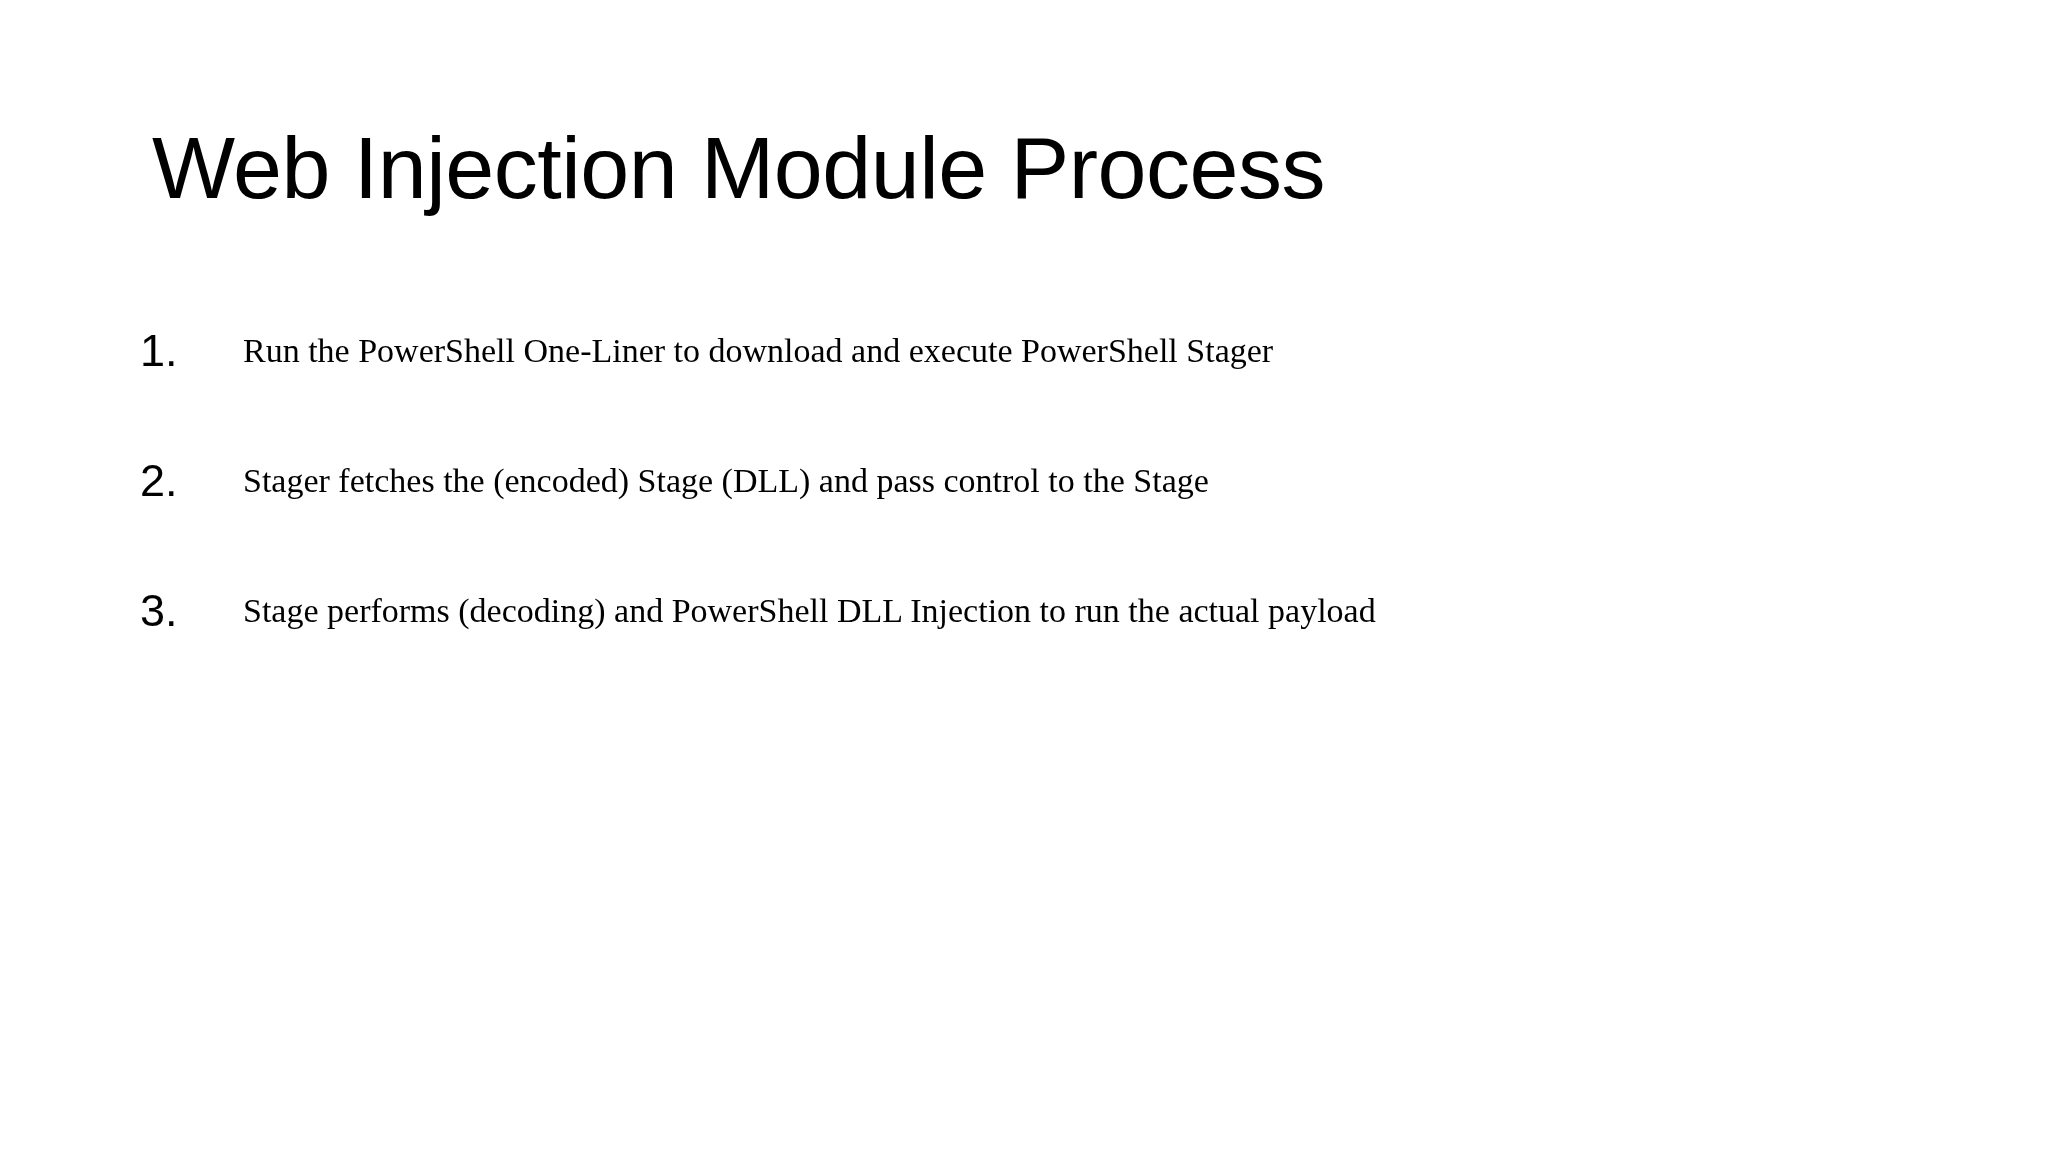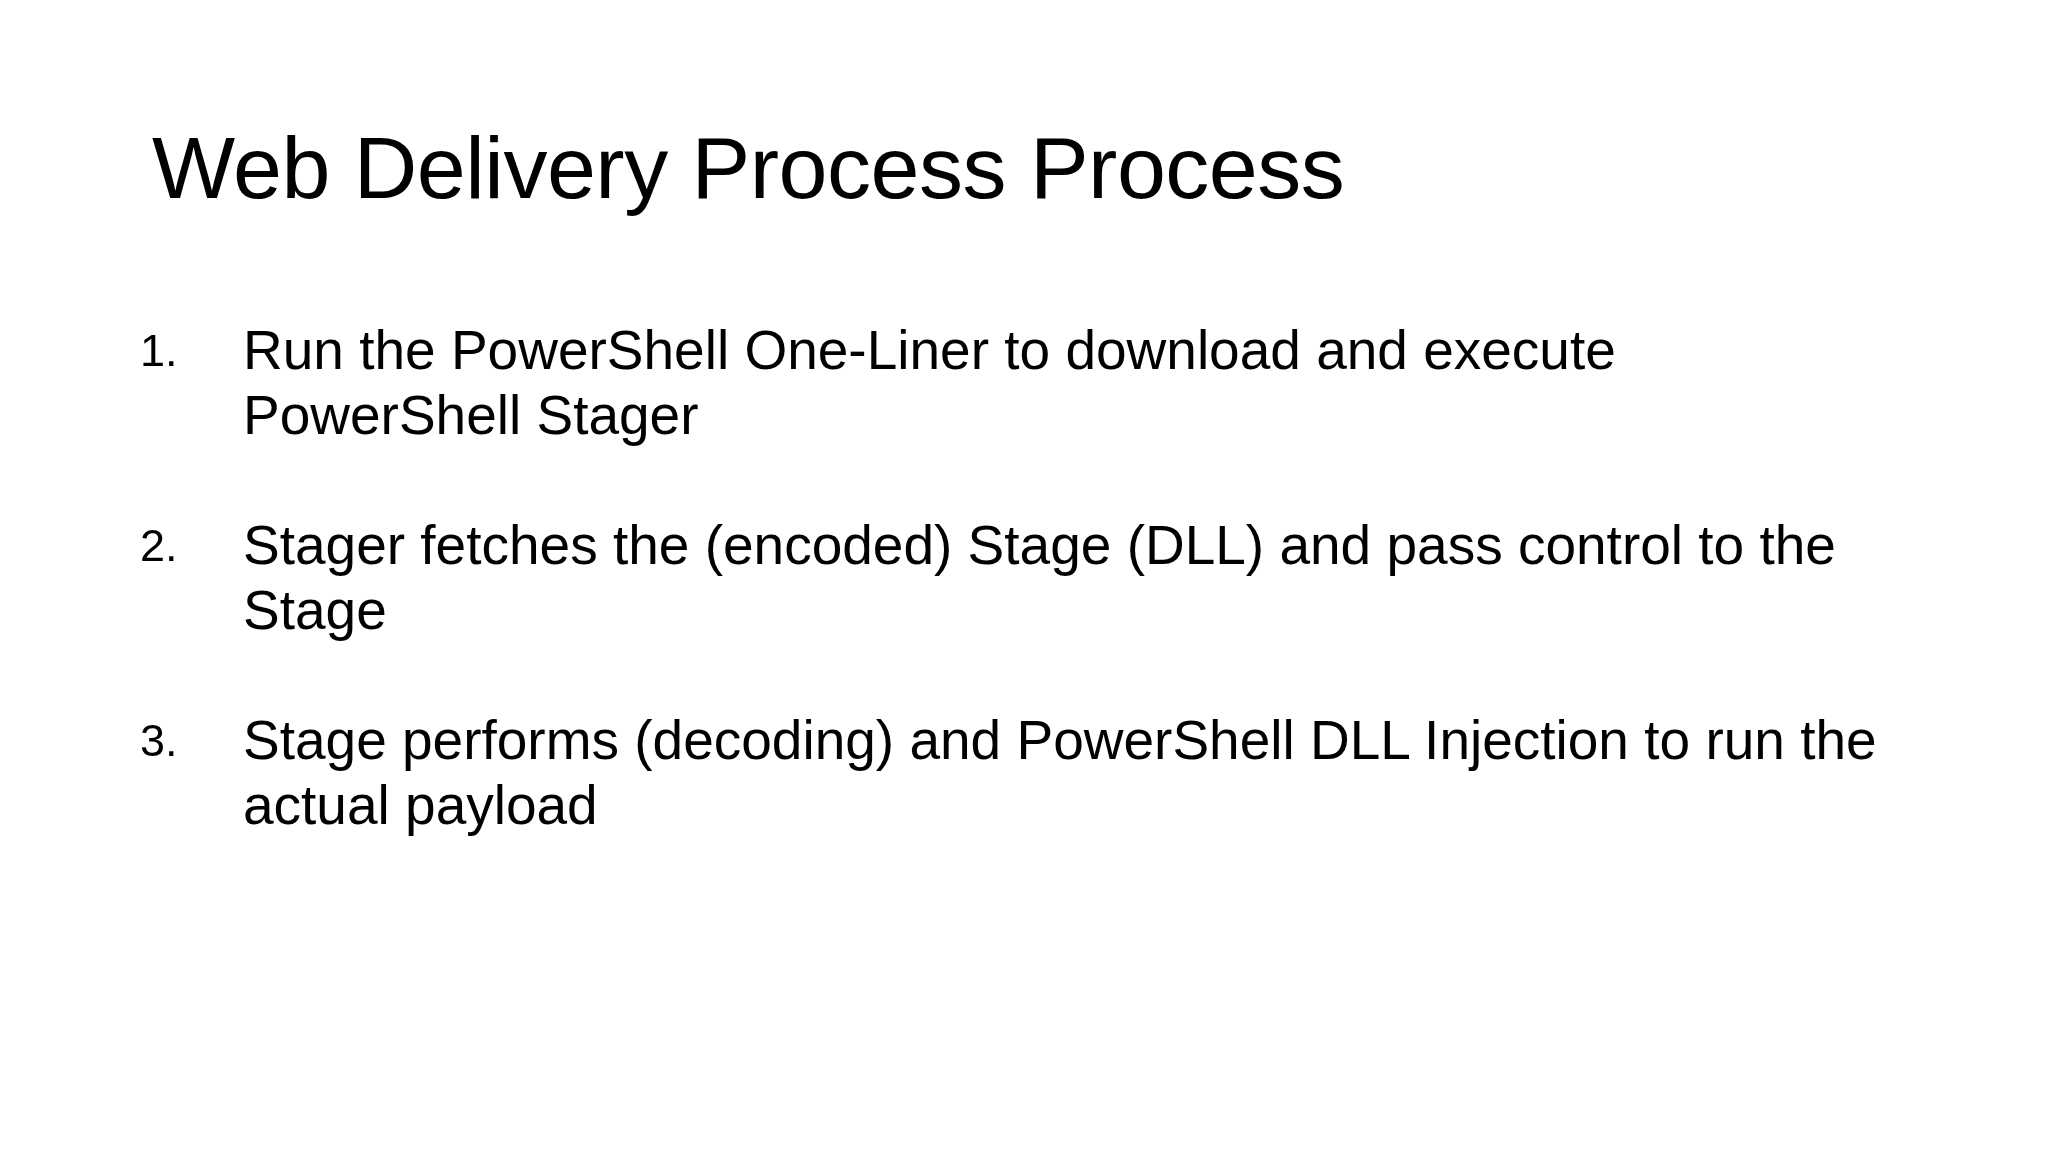--- a/index.html
+++ b/index.html
@@ -55,33 +55,34 @@
     flex: 0 0 auto;
     width: 103px;
     font-size: 45px;
     font-weight: 400;
     line-height: 65px;
     color: #000000;
   }
 
   .item-text {
     flex: 1 1 auto;
-    font-size: 55px;
+    font-size: 34px;
     font-weight: 400;
     line-height: 65px;
     color: #000000;
     max-width: 1648px;
+    font-family: Liberation Serif, serif;
   }
 </style>
 </head>
 <body>
 
 <div class="slide">
 
-  <div class="slide-title">Web Delivery Process Process</div>
+  <div class="slide-title">Web Injection Module Process</div>
 
   <div class="body-list">
 
     <div class="list-item">
       <div class="item-number">1.</div>
       <div class="item-text">Run the PowerShell One-Liner to download and execute PowerShell Stager</div>
     </div>
 
     <div class="list-item">
       <div class="item-number">2.</div>

